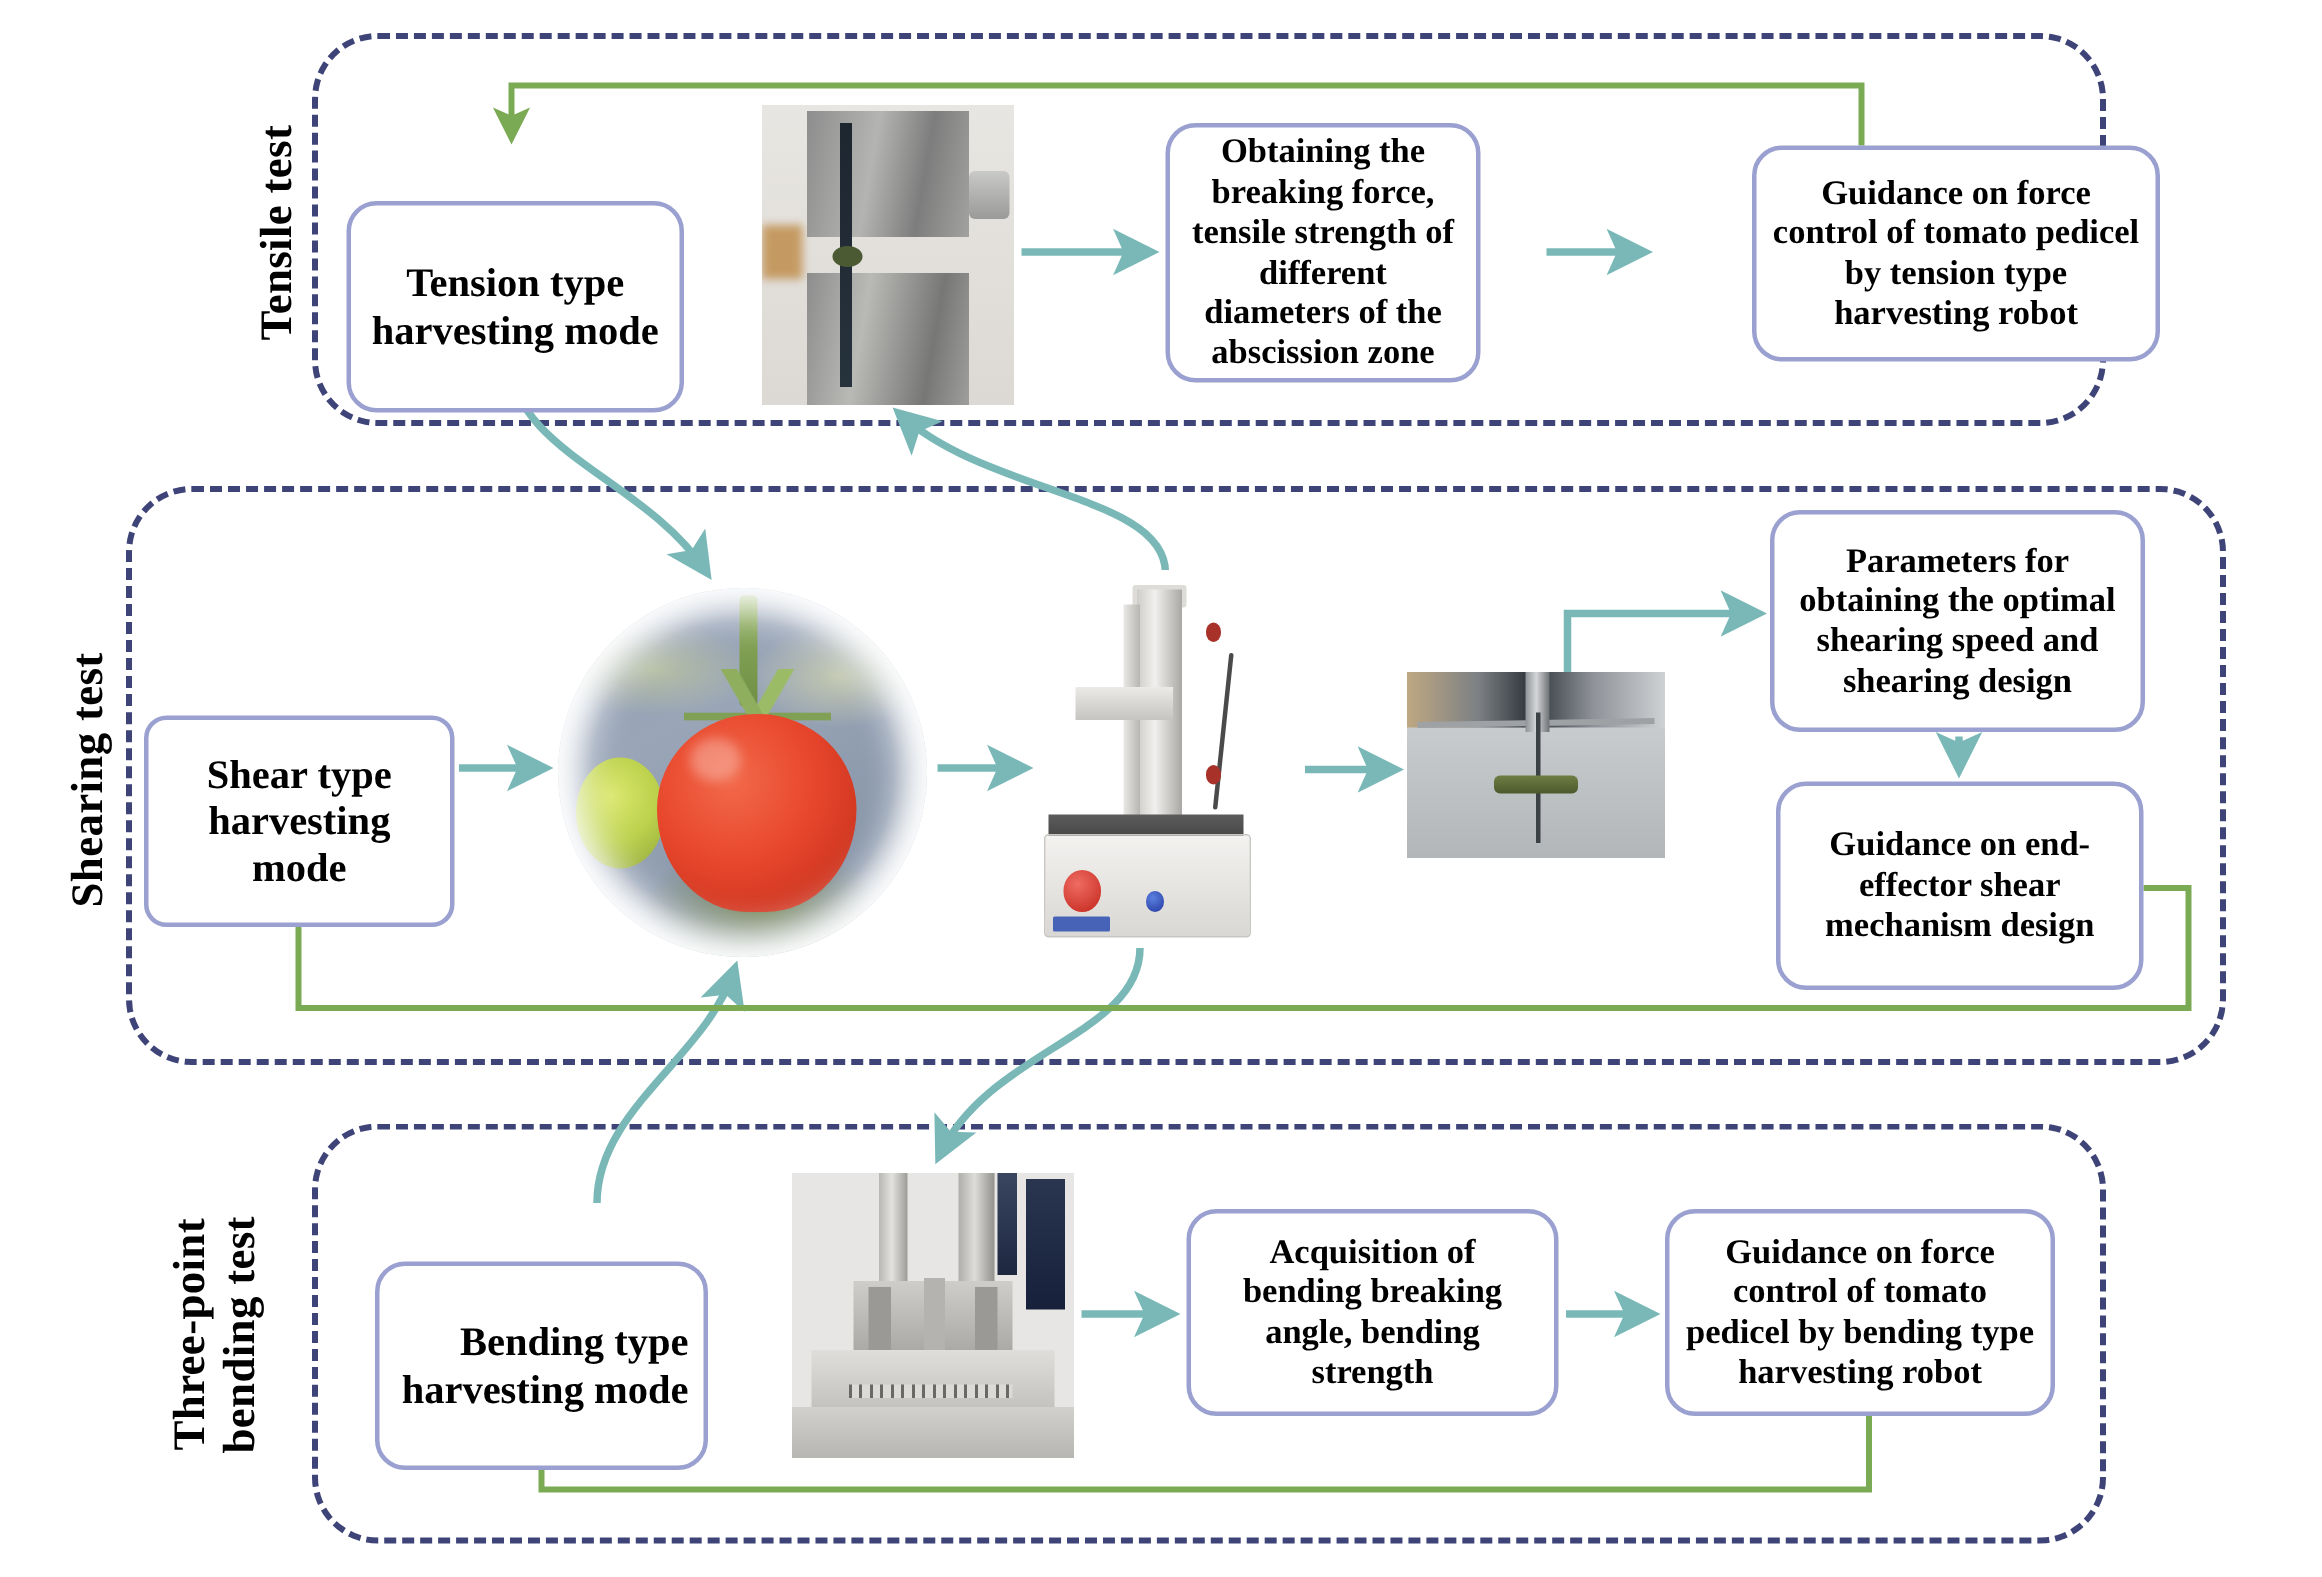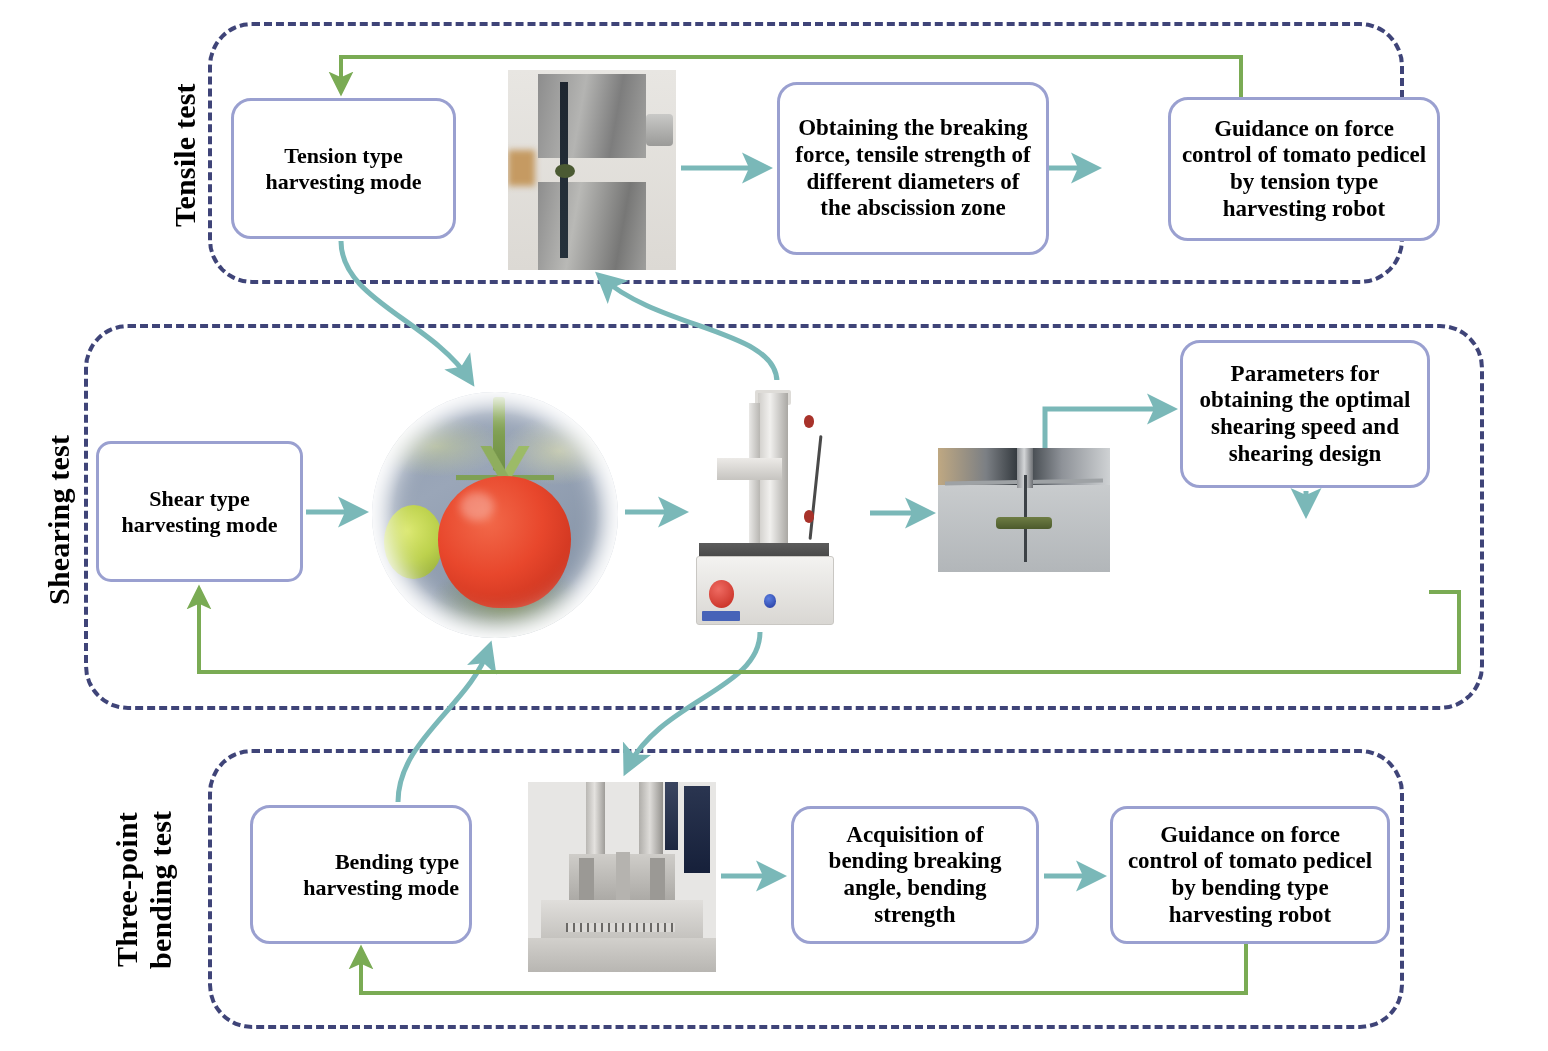--- a/index.html
+++ b/index.html
@@ -43,34 +43,34 @@
     position:absolute;
     box-sizing:border-box;
     border:3px solid #9aa0d0;
     border-radius:20px;
     background:#fff;
     display:flex;align-items:center;justify-content:center;
     text-align:center;
     padding:6px 10px;
     line-height:1.16;
   }
-  .box.mode{font-weight:bold;font-size:22px;}
+  .box.mode{font-weight:bold;font-size:27px;margin-top:36px;}
   .box.plain{font-weight:bold;font-size:23px;}
 
   #box-tension-mode{left:231px; top:98px;  width:225px; height:141px;}
-  #box-tensile-res{left:777px;  top:82px;  width:272px; height:173px;}
+  #box-tensile-res{left:777px;  top:82px;  width:210px; height:173px;}
   #box-tensile-guid{left:1136px;top:97px;  width:272px; height:144px;margin-left:32px;}
 
   #box-shear-mode{left:96px;   top:441px; width:207px; height:141px;border-radius:15px;}
   #box-shear-params{left:1180px;top:340px;width:250px; height:148px;}
   #box-shear-guid{left:1184px; top:521px; width:245px; height:139px;}
 
   #box-bend-mode{left:250px;   top:805px; width:222px; height:139px;text-align:right;}
   #box-bend-res{left:791px;    top:806px; width:248px; height:138px;}
-  #box-bend-guid{left:1110px;  top:806px; width:280px; height:138px;border-radius:17px;}
+  #box-bend-guid{left:1110px;  top:806px; width:260px; height:138px;}
 
   
   .photo{position:absolute;overflow:hidden;}
 
   
   #img-tensile{left:508px;top:70px;width:168px;height:200px;
     background:
       linear-gradient(#e8e6e2,#dcd9d4);
   }
   #img-tensile .jaw-top{position:absolute;left:18%;top:2%;width:64%;height:42%;
@@ -301,18 +301,19 @@
       <div class="ruler"></div>
       <div class="bench"></div>
   </div>
 
   <div class="box mode" id="box-tension-mode">Tension type harvesting mode</div>
   <div class="box plain" id="box-tensile-res">Obtaining the breaking force, tensile strength of different diameters of the abscission zone</div>
   <div class="box plain" id="box-tensile-guid">Guidance on force control of tomato pedicel by tension type harvesting robot</div>
 
   <div class="box mode" id="box-shear-mode">Shear type harvesting mode</div>
   <div class="box plain" id="box-shear-params">Parameters for obtaining the optimal shearing speed and shearing design</div>
+  <div class="box plain" id="box-shear-guid">Guidance on end-effector shear mechanism design</div>
 
   <div class="box mode" id="box-bend-mode">Bending type harvesting mode</div>
   <div class="box plain" id="box-bend-res">Acquisition of bending breaking angle, bending strength</div>
   <div class="box plain" id="box-bend-guid">Guidance on force control of tomato pedicel by bending type harvesting robot</div>
 
 </div>
 
 </body></html>

